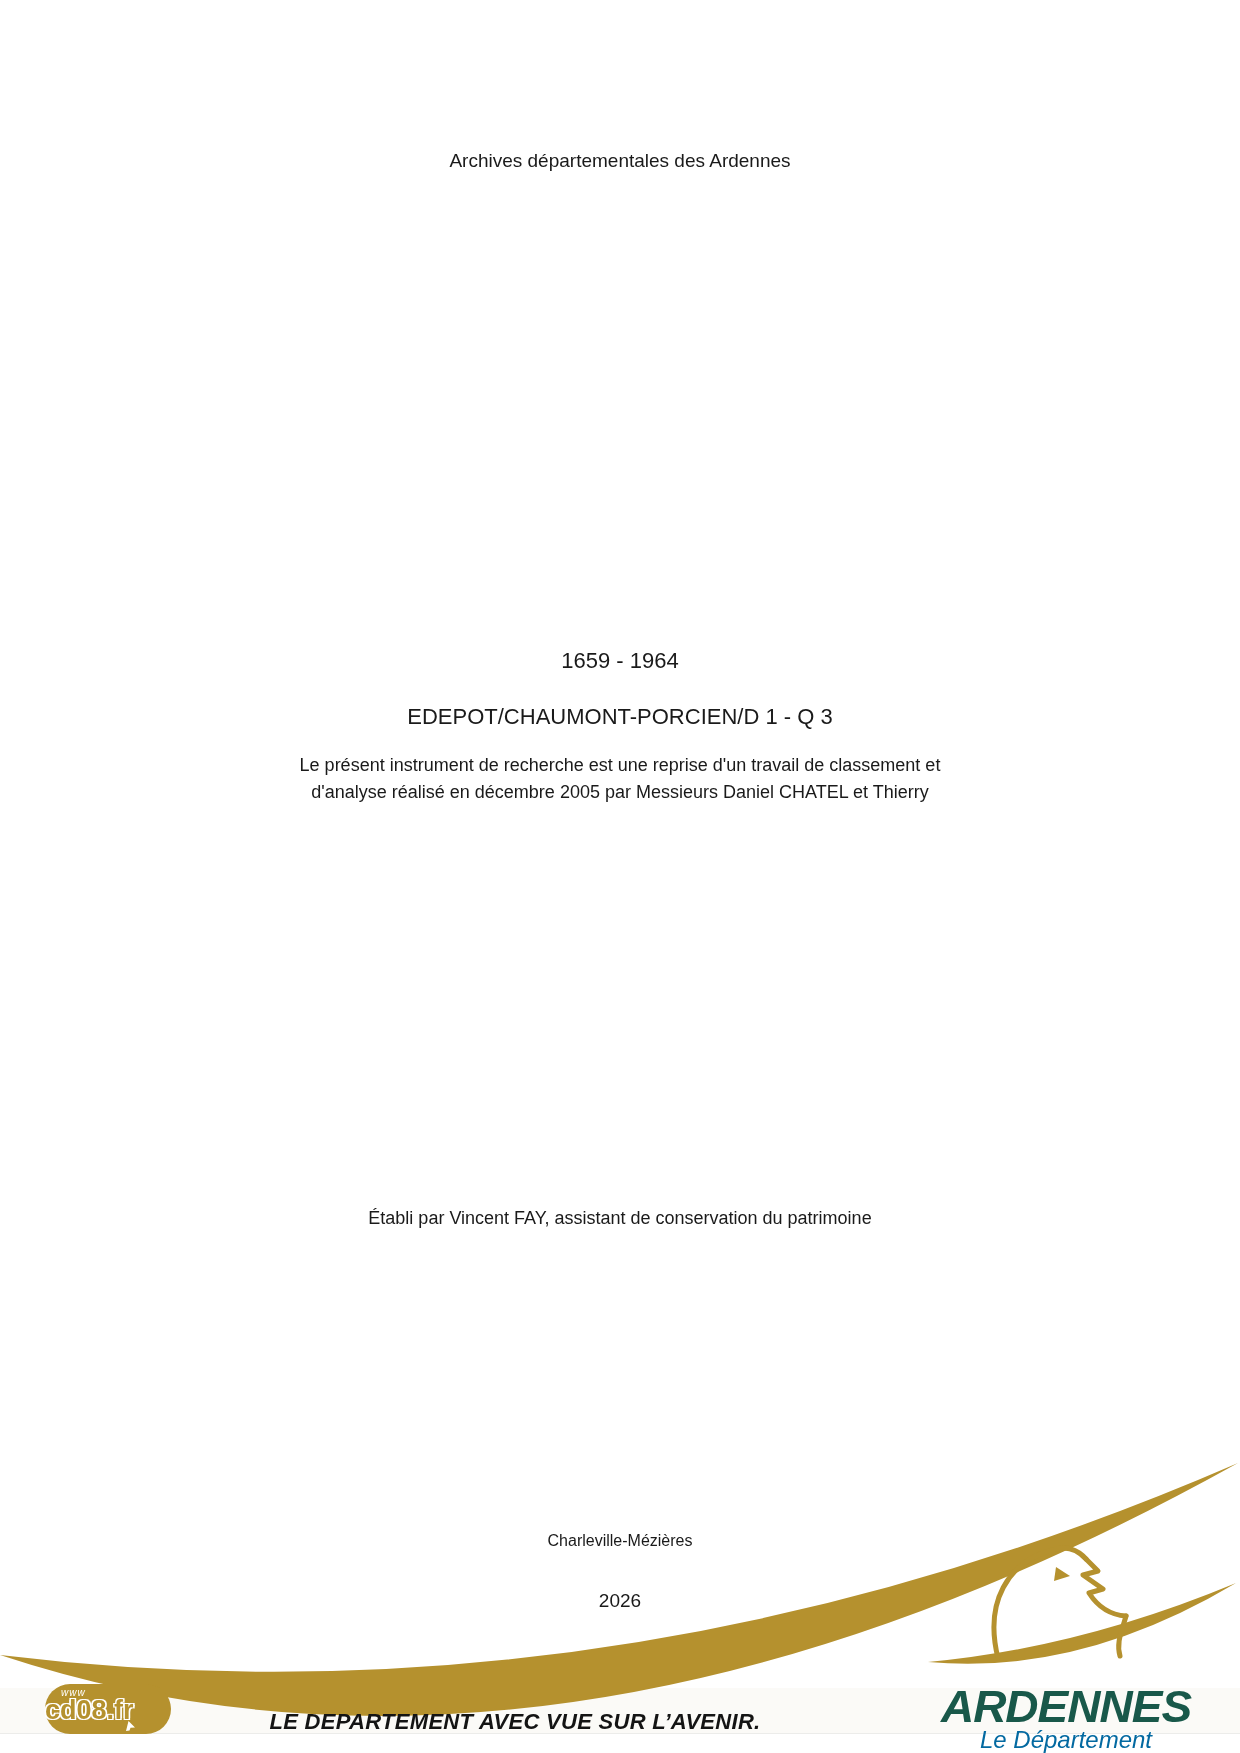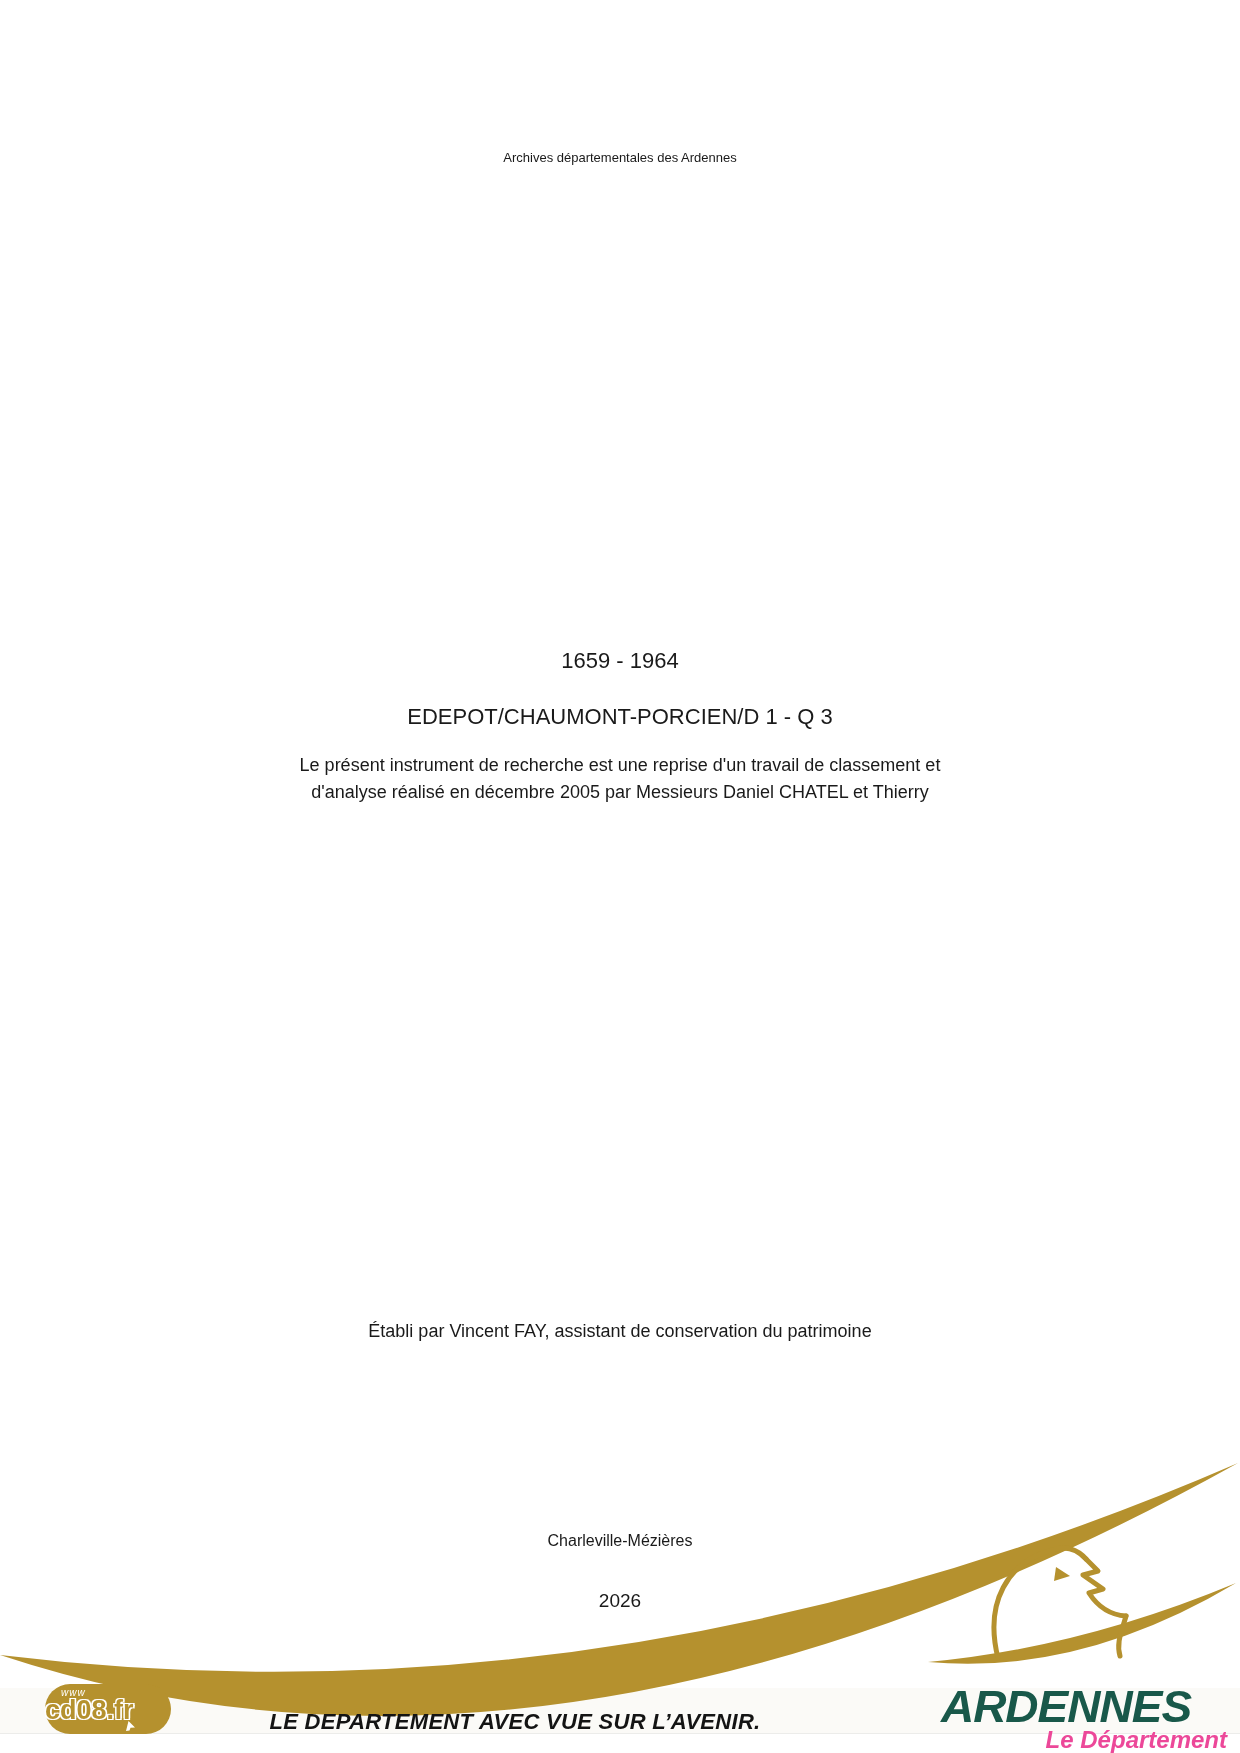--- a/index.html
+++ b/index.html
@@ -7,48 +7,48 @@
     position:relative;
     width:1240px;
     height:1753px;
     background:#ffffff;
     overflow:hidden;
     font-family:"Liberation Sans", sans-serif;
     color:#1a1a1a;
   }
   .centered{position:absolute;left:50%;transform:translateX(-50%);text-align:center;}
 
-  .institution{top:150px;width:900px;font-size:13px;}
+  .institution{top:150px;width:900px;font-size:19px;}
   .main-title{top:462px;width:760px;font-size:32px;line-height:1.18;letter-spacing:0.2px;}
   .date-range{top:648px;width:500px;font-size:22px;}
   .reference{top:704px;width:700px;font-size:22px;}
   .note{top:752px;width:820px;font-size:18px;line-height:1.5;}
-  .author-line{top:1321px;width:900px;font-size:18px;}
+  .author-line{top:1208px;width:900px;font-size:18px;}
   .pub-place{top:1532px;width:500px;font-size:16px;}
   .pub-year{top:1576px;width:300px;font-size:19px;margin-top:14px;}
 
   .footer-band{
     position:absolute;left:0;top:1688px;width:1240px;height:45px;
     background:#fbfaf7;border-bottom:1px solid #ececea;
   }
   .swoosh-svg{position:absolute;left:0;top:1340px;width:1240px;height:413px;}
 
   .tagline{
     position:absolute;left:0;top:1697px;width:1030px;text-align:center;
     font-size:22px;font-weight:bold;font-style:italic;color:#141414;letter-spacing:0.3px;margin-top:12px;
   }
 
   .ardennes-logo{position:absolute;left:905px;top:1684px;width:322px;text-align:center;}
   .ardennes-name{
     font-size:46px;font-weight:bold;font-style:italic;color:#19584A;
     letter-spacing:-1px;line-height:1;transform:scaleY(0.95);
   }
   .ardennes-sub{
-    font-size:24px;font-weight:bold;font-style:italic;color:#ec4899;
-    margin-top:-2px;line-height:1;text-align:right;
+    font-size:24px;font-weight:normal;font-style:italic;color:#0369a1;
+    margin-top:-2px;line-height:1;
   }
 
   .cd08-logo{
     position:absolute;left:45px;top:1684px;width:126px;height:50px;
     background:#B5912E;border-radius:25px;
   }
   .cd08-www{
     position:absolute;top:3px;left:16px;
     font-size:10px;font-weight:normal;font-style:italic;color:#ffffff;letter-spacing:1px;
   }

